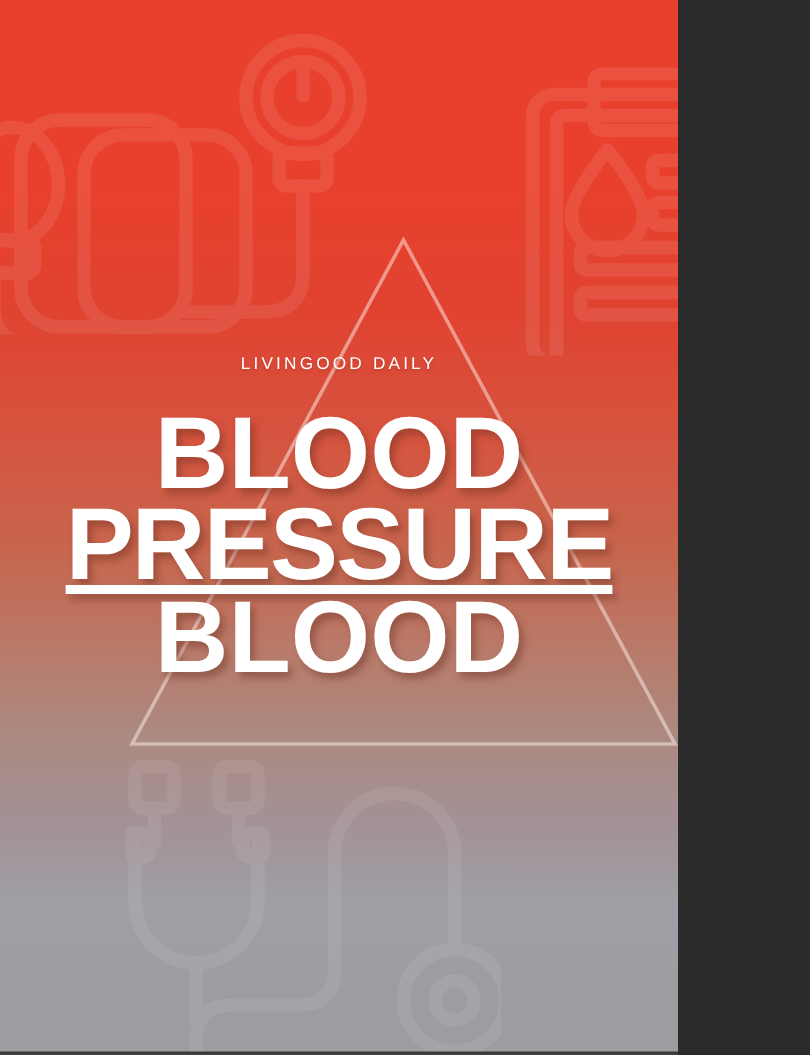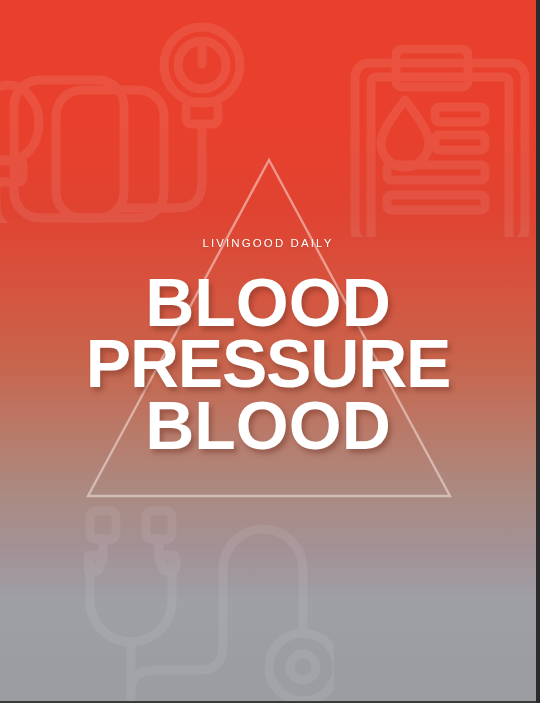--- a/index.html
+++ b/index.html
@@ -5,21 +5,21 @@
 <style>
   html, body {
     margin: 0;
     padding: 0;
     background: #2b2b2b;
   }
   * { box-sizing: border-box; }
 
   .cover {
     position: relative;
-    width: 536px;
+    width: 452px;
     height: 703px;
     overflow: hidden;
     font-family: "Liberation Sans", sans-serif;
     background: linear-gradient(
       to bottom,
       #e8402c 0%,
       #e8402c 18%,
       #e04331 30%,
       #d55540 42%,
       #c7654d 52%,
@@ -96,21 +96,21 @@
     margin: 0;
     color: #ffffff;
     font-weight: bold;
     font-size: 68px;
     line-height: 0.905;
     letter-spacing: -0.5px;
     text-shadow: 3px 4px 5px rgba(104, 45, 30, 0.42);
   }
   .title span { display: block; }
   .title .ln-1 { font-size: 68px; letter-spacing: 0px; }
-  .title .ln-2 { font-size: 68px; letter-spacing: -1.2px; }
+  .title .ln-2 { font-size: 68px; letter-spacing: -1.2px; text-decoration: underline; }
   .title .ln-3 { font-size: 68px; letter-spacing: 0px; }
 
   .baseline-rule {
     position: absolute;
     left: 0;
     right: 0;
     bottom: 0;
     height: 2px;
     background: #3a3a3a;
   }

